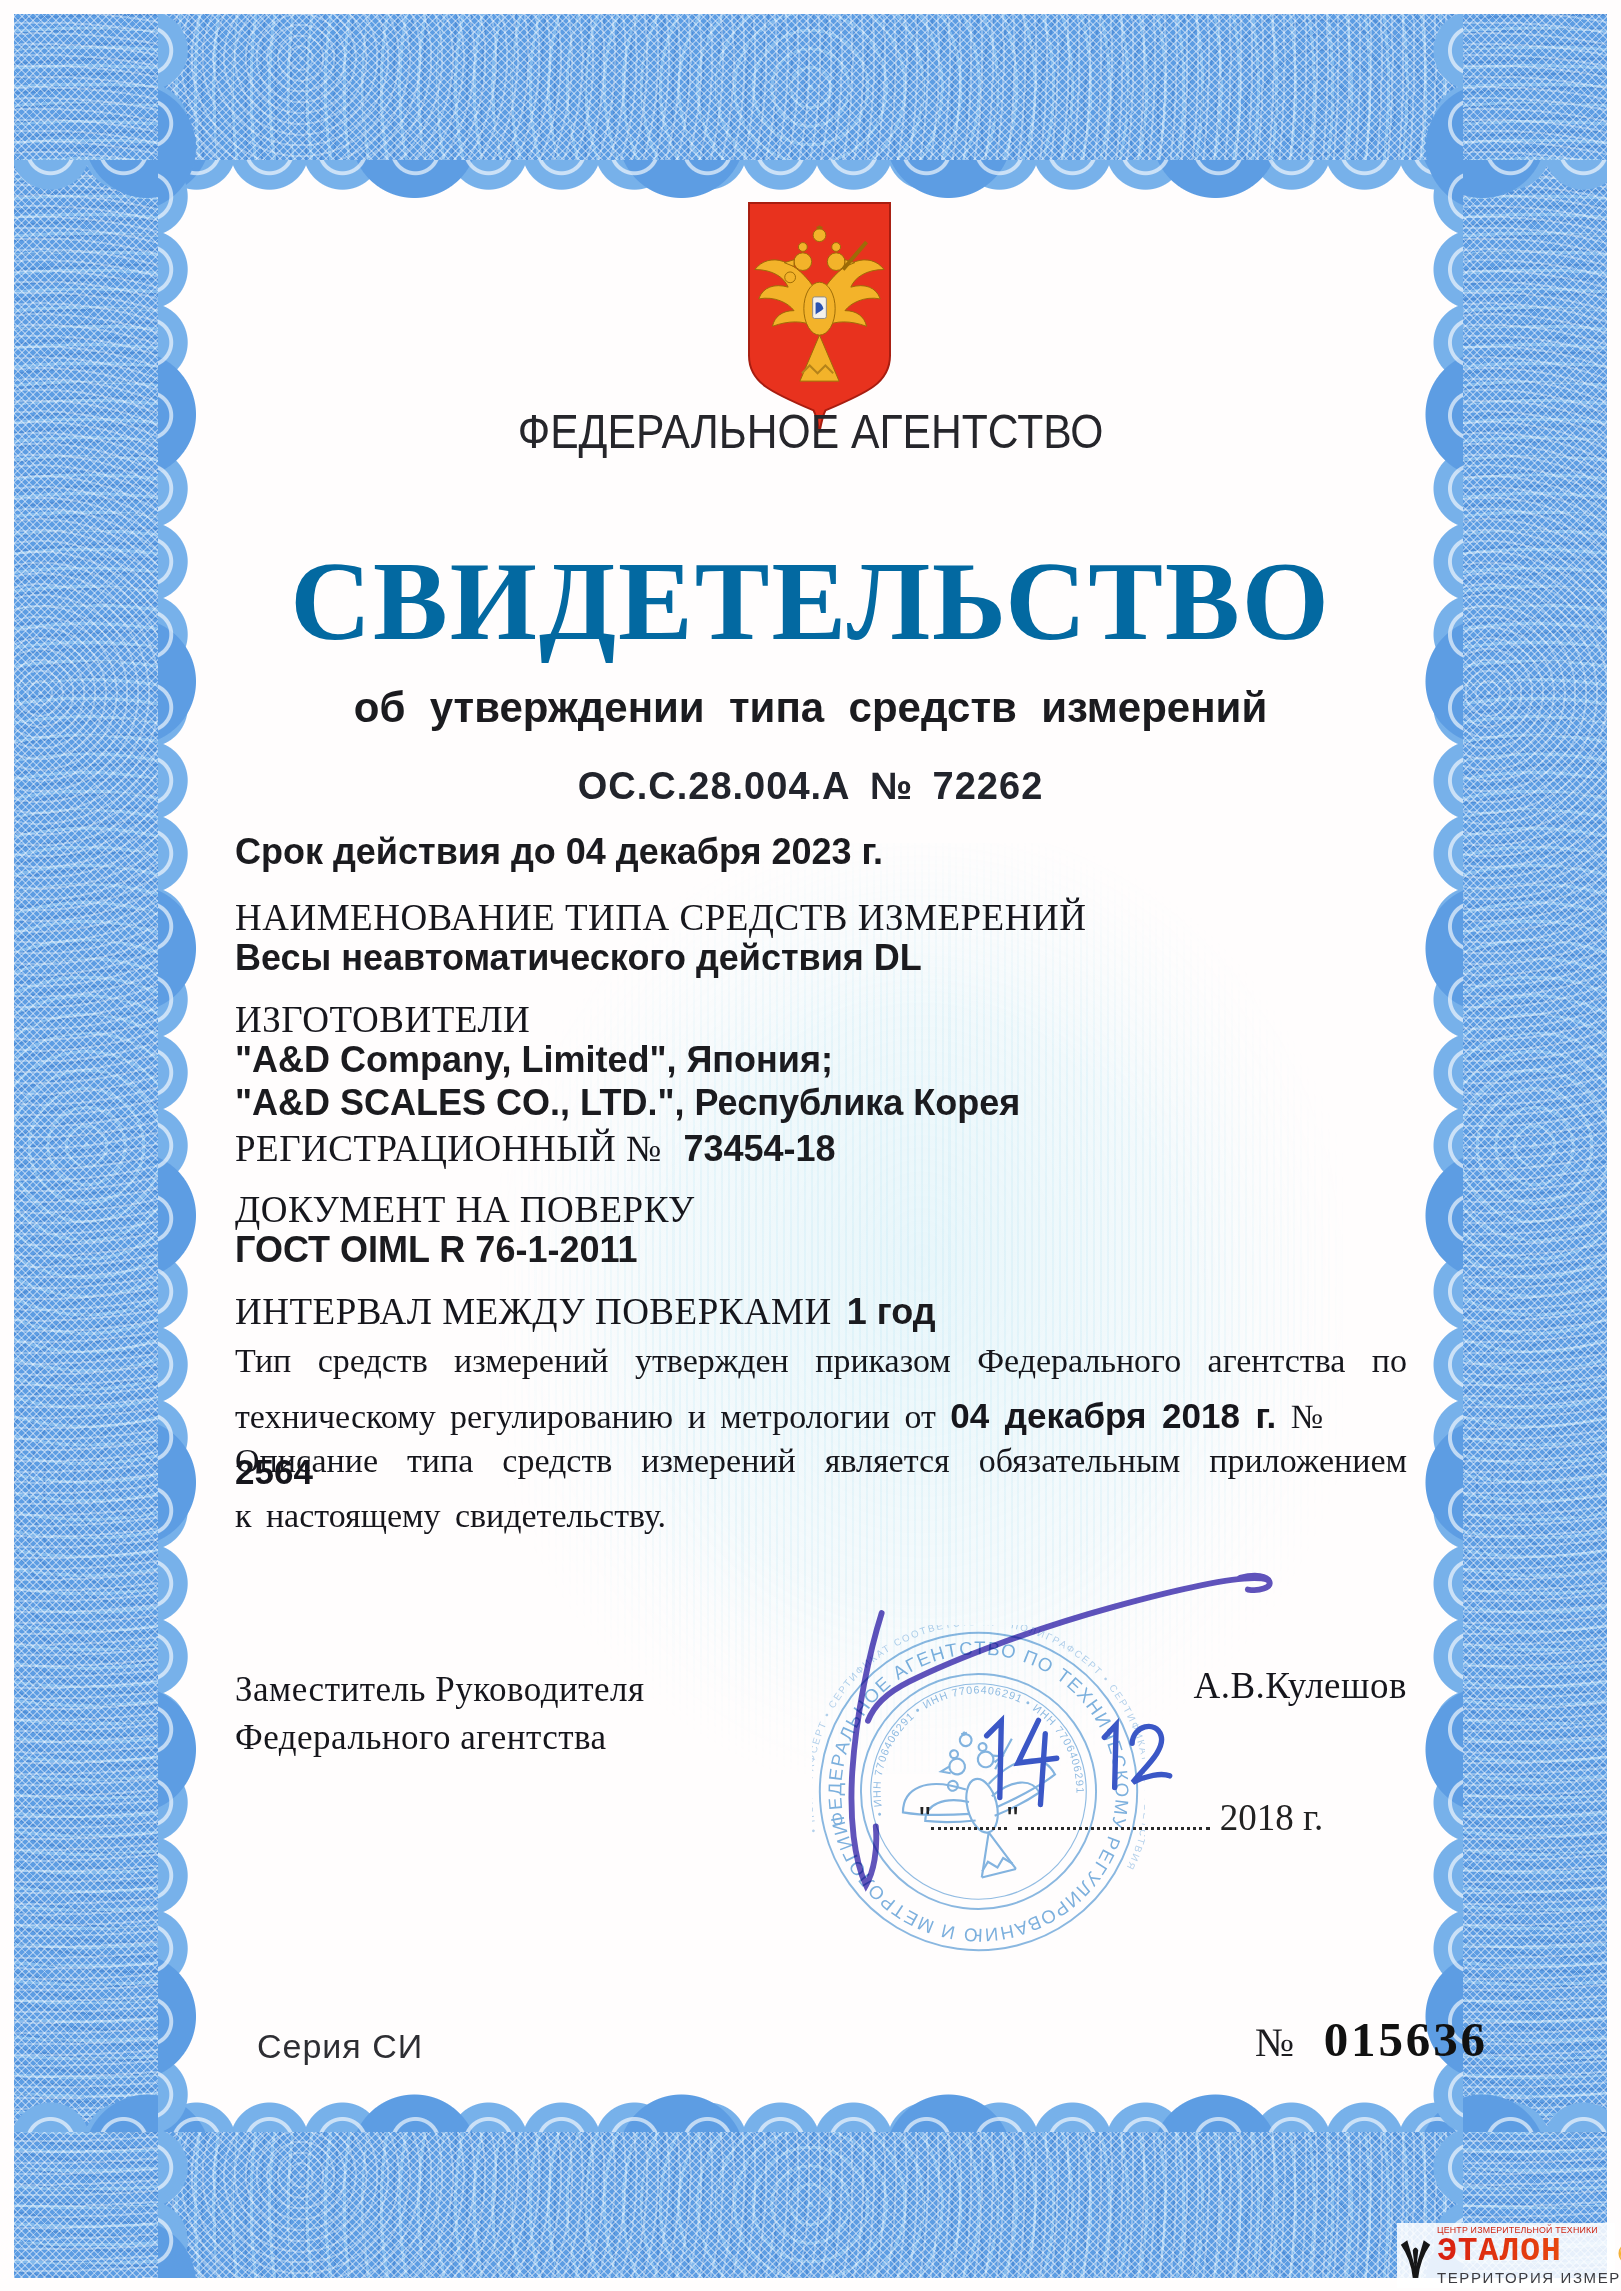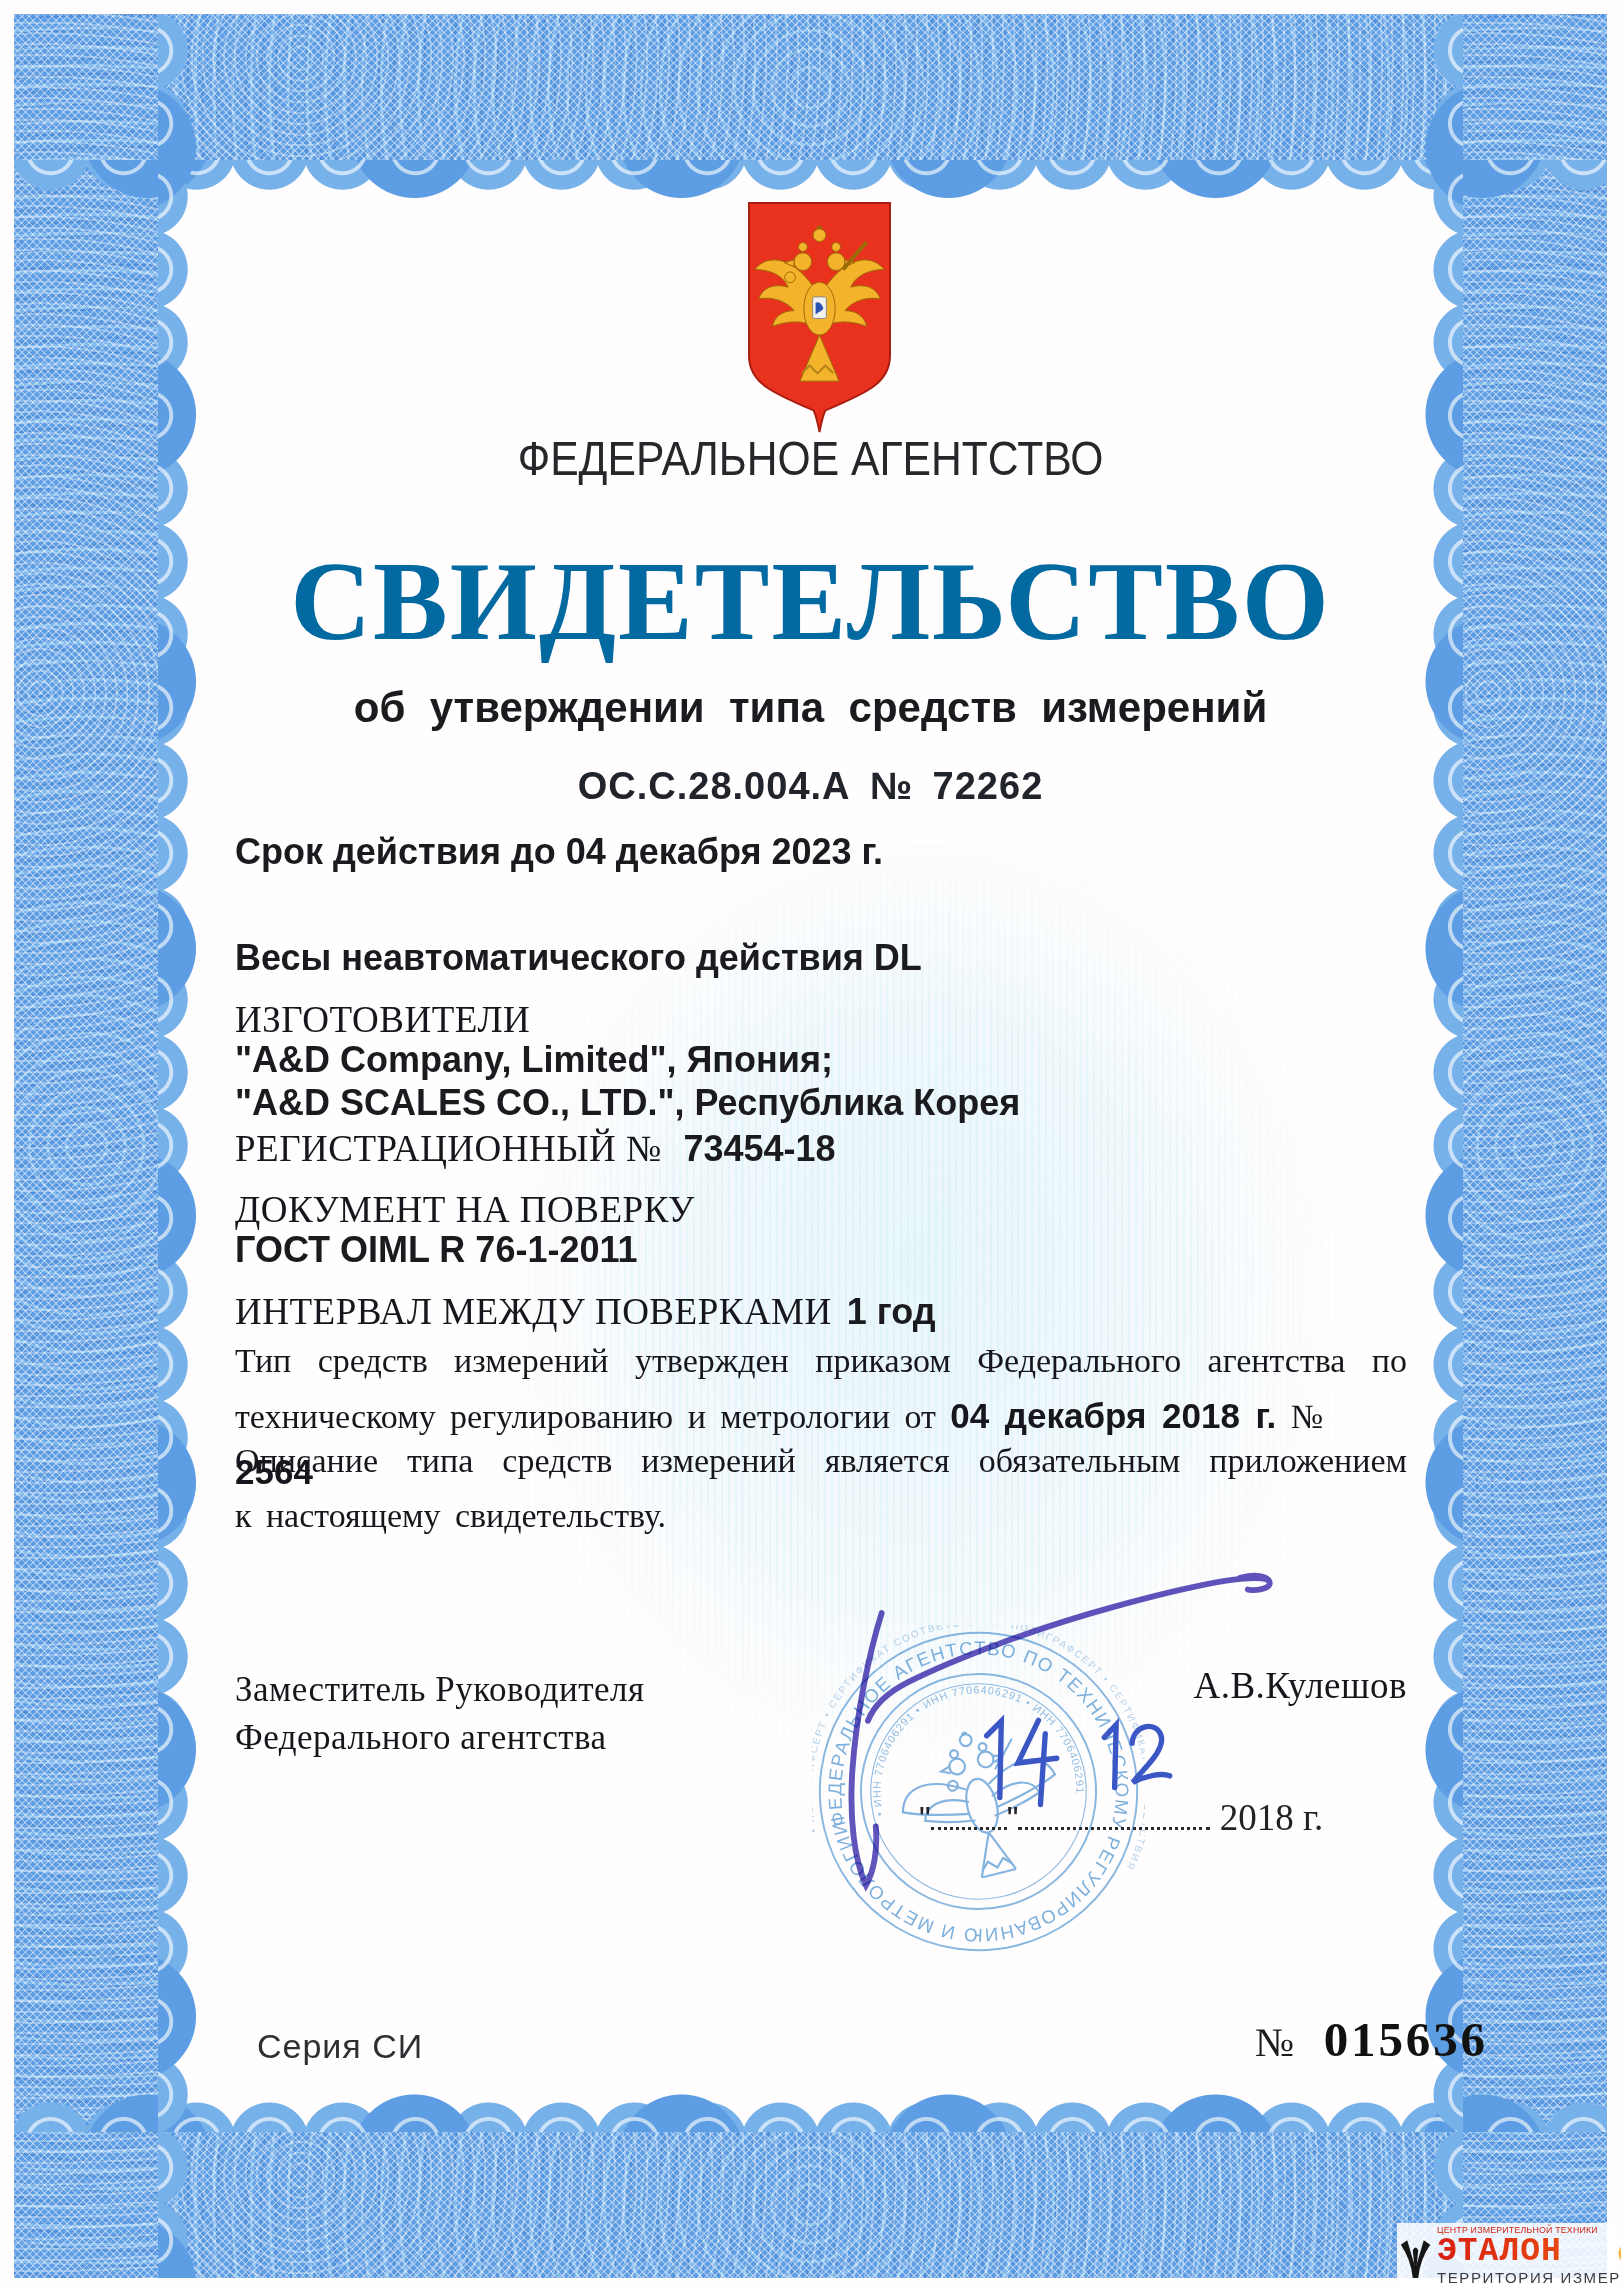--- a/index.html
+++ b/index.html
@@ -171,32 +171,33 @@
         <path d="M80,139 L60,186 H100 Z"></path>
         <path d="M104,72 L128,44" stroke-width="4"></path>
         <circle cx="50" cy="80" r="5.5"></circle>
       </g>
       <path d="M62,178 L70,170 L78,178 L86,170 L94,178" fill="none" stroke="#b5831a" stroke-width="2"></path>
       <rect x="73" y="100" width="14" height="22" rx="2" fill="#f4f1ec" stroke="#8a8a8a"></rect>
       <path d="M76,106 C80,104 83,108 84,112 C81,115 78,116 76,118 Z" fill="#2a52b0" stroke="none"></path>
     </svg>
   </div>
 
-  <div class="centered agency" style="top:430px;">
+  <div class="centered agency" style="top:403px;">
     <span>ФЕДЕРАЛЬНОЕ АГЕНТСТВО</span>
   </div>
 
   <div class="centered doc-title" style="top:537px;">СВИДЕТЕЛЬСТВО</div>
 
   <div class="centered doc-subtitle" style="top:684px;">об утверждении типа средств измерений</div>
 
   <div class="centered cert-number" style="top:765px;">ОС.С.28.004.А  №  72262</div>
 
   <div class="block val" style="top:831px;">Срок действия до  04 декабря 2023 г.</div>
 
+  <div class="block lab" style="top:896px;">НАИМЕНОВАНИЕ ТИПА СРЕДСТВ ИЗМЕРЕНИЙ</div>
   <div class="block val" style="top:937px;">Весы неавтоматического действия DL</div>
 
   <div class="block lab" style="top:998px;">ИЗГОТОВИТЕЛИ</div>
   <div class="block val" style="top:1039px;">"A&amp;D Company, Limited", Япония;</div>
   <div class="block val" style="top:1082px;">"A&amp;D SCALES CO., LTD.", Республика Корея</div>
 
   <div class="block" style="top:1127px;">
     <span class="lab">РЕГИСТРАЦИОННЫЙ №</span>
     <span class="val" style="margin-left:17.6px;">73454-18</span>
   </div>

